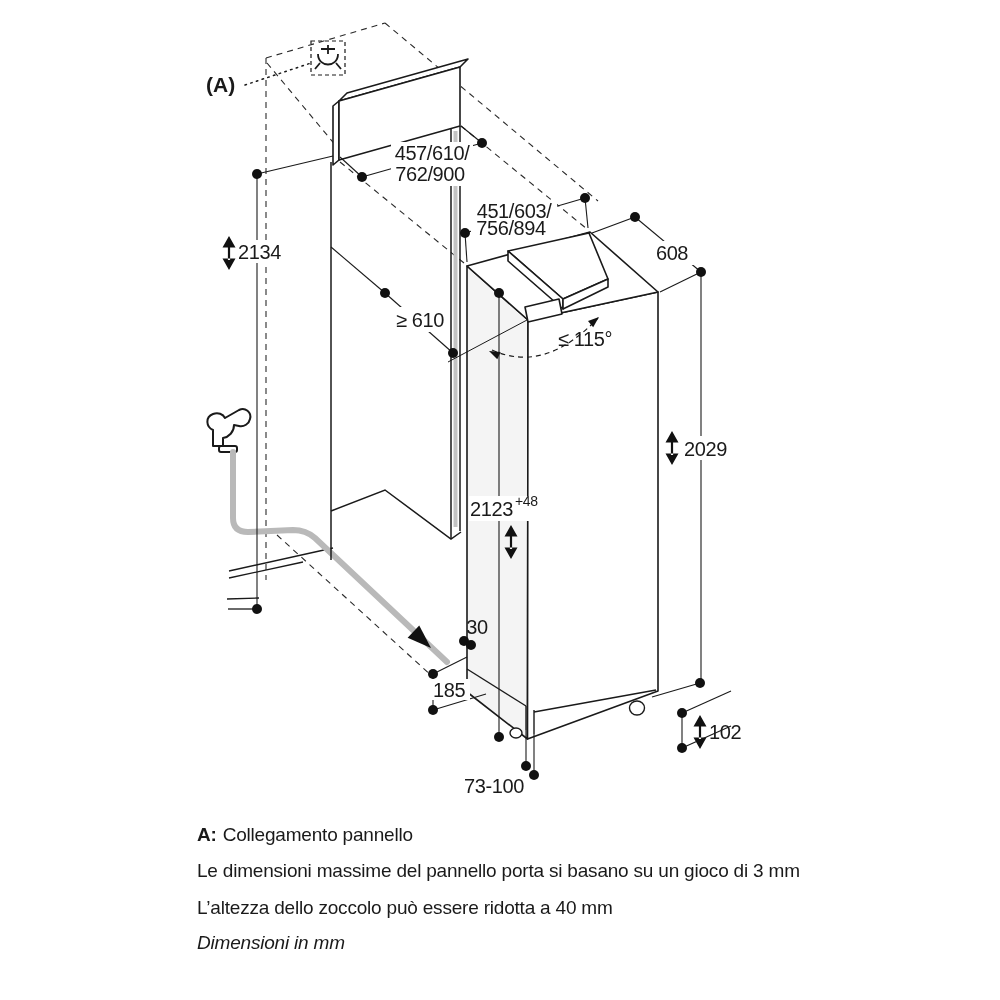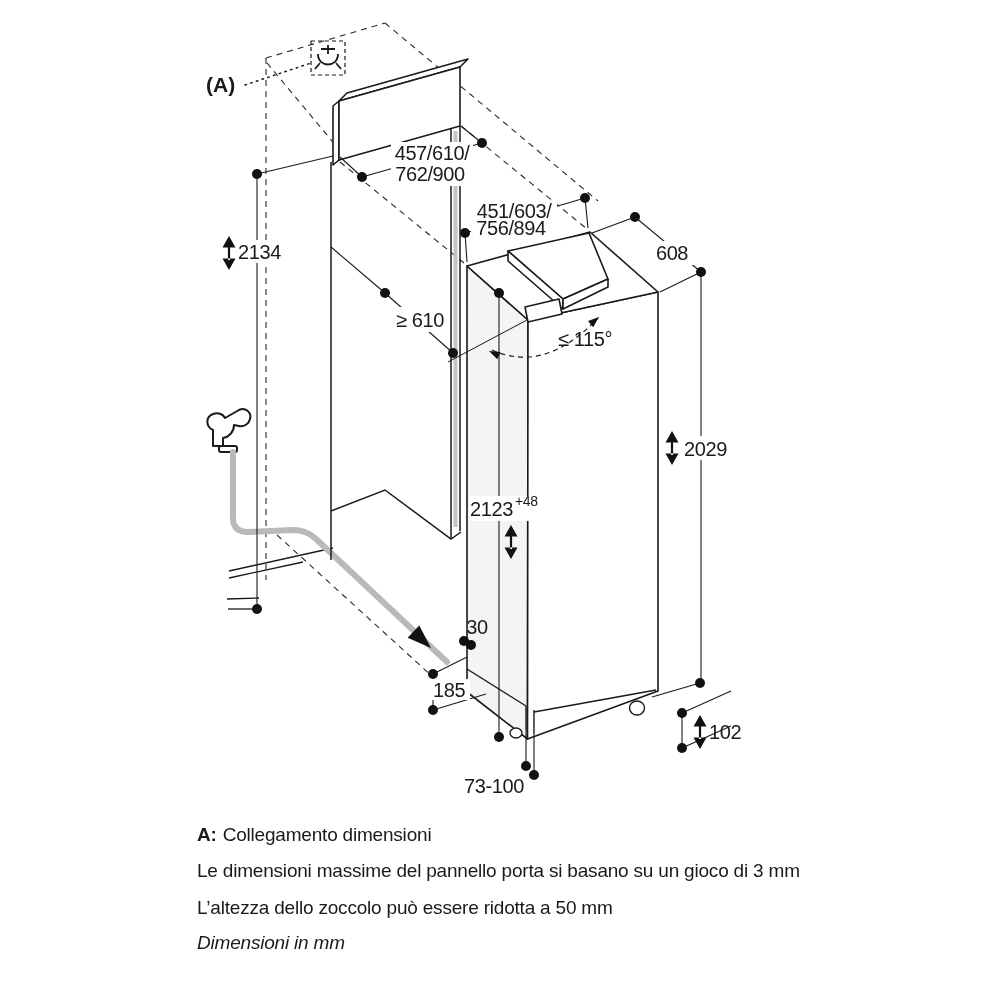--- a/index.html
+++ b/index.html
@@ -184,19 +184,19 @@
   <text x="470" y="516">2123</text>
   <text class="sup" x="515" y="506">+48</text>
 
   <text x="477" y="634" text-anchor="middle">30</text>
   <text x="433" y="697">185</text>
   <text x="709" y="739">102</text>
   <text x="494" y="793" text-anchor="middle">73-100</text>
 </svg>
 
 <div class="notes">
-  <div class="note-line n1"><span class="note-key">A:</span><span>Collegamento dimensioni</span></div>
+  <div class="note-line n1"><span class="note-key">A:</span><span>Collegamento pannello</span></div>
   <div class="note-line n2">Le dimensioni massime del pannello porta si basano su un gioco di 3 mm</div>
-  <div class="note-line n3">L’altezza dello zoccolo può essere ridotta a 50 mm</div>
+  <div class="note-line n3">L’altezza dello zoccolo può essere ridotta a 40 mm</div>
   <div class="note-line n4">Dimensioni in mm</div>
 </div>
 
 </div>
 
 </body></html>

